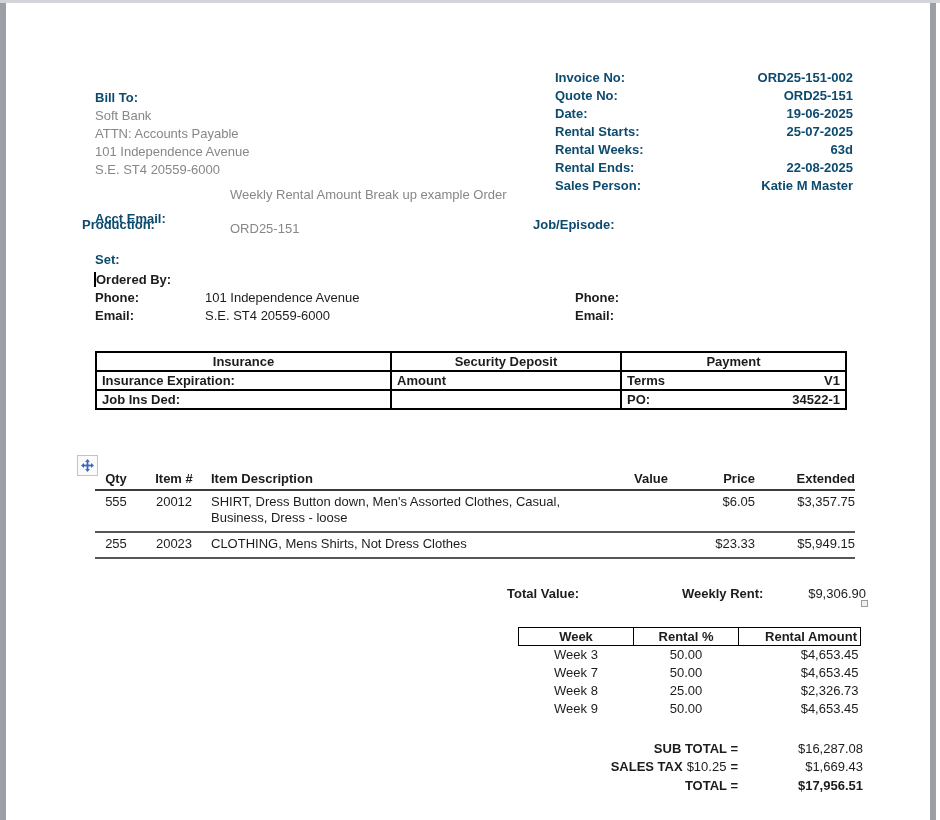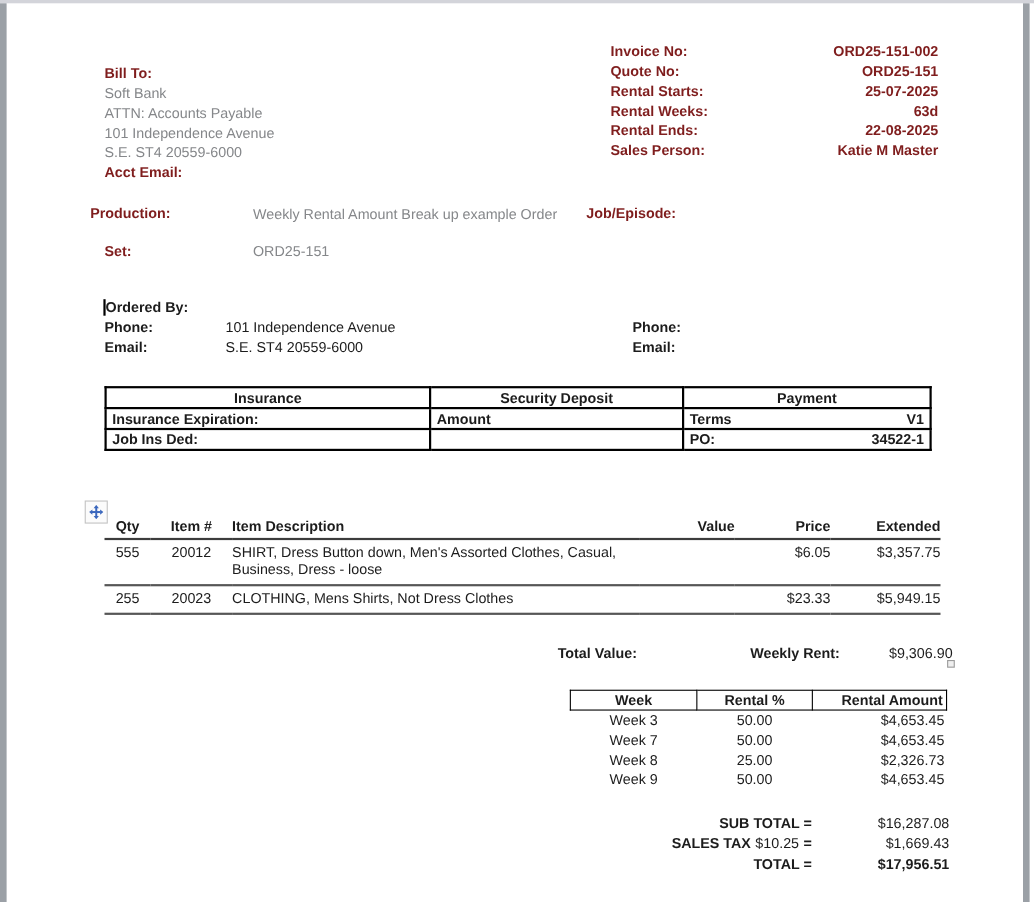--- a/index.html
+++ b/index.html
@@ -2,21 +2,21 @@
 <html><head>
 <meta charset="utf-8">
 <style>
   * { margin:0; padding:0; box-sizing:border-box; }
   html,body { width:940px; height:820px; background:#fff; }
   body { font-family:"Liberation Sans", sans-serif; font-size:13px; color:#1c1c1c; }
   .page { position:relative; width:940px; height:820px; background:#fff; overflow:hidden; }
   .abs { position:absolute; }
   .b { font-weight:bold; }
   .gray { color:#85878a; }
-  .grayb { color:#7f1d1d; font-weight:bold; }
+  .grayb { color:#0c4a6e; font-weight:bold;margin-top:31px; }
   .right { text-align:right; }
 
   
   .edge-top { left:0; top:0; width:940px; height:3px; background:#d3d4da; }
   .edge-left { left:0; top:3px; width:6px; height:817px; background:#9ba0a6; }
   .edge-right { left:930px; top:3px; width:6px; height:817px; background:#9ba0a6; }
 
   
   .billto { left:95px; top:58px; line-height:18px; }
   .inforows { left:555px; top:38px; width:298px; }
@@ -93,20 +93,24 @@
   </div>
 
   <div class="abs inforows">
     <div class="inforow">
       <span class="grayb">Invoice No:</span>
       <span class="grayb val">ORD25-151-002</span>
     </div>
     <div class="inforow">
       <span class="grayb">Quote No:</span>
       <span class="grayb val">ORD25-151</span>
+    </div>
+    <div class="inforow">
+      <span class="grayb">Date:</span>
+      <span class="grayb val">19-06-2025</span>
     </div>
     <div class="inforow">
       <span class="grayb">Rental Starts:</span>
       <span class="grayb val">25-07-2025</span>
     </div>
     <div class="inforow">
       <span class="grayb">Rental Weeks:</span>
       <span class="grayb val">63d</span>
     </div>
     <div class="inforow">

